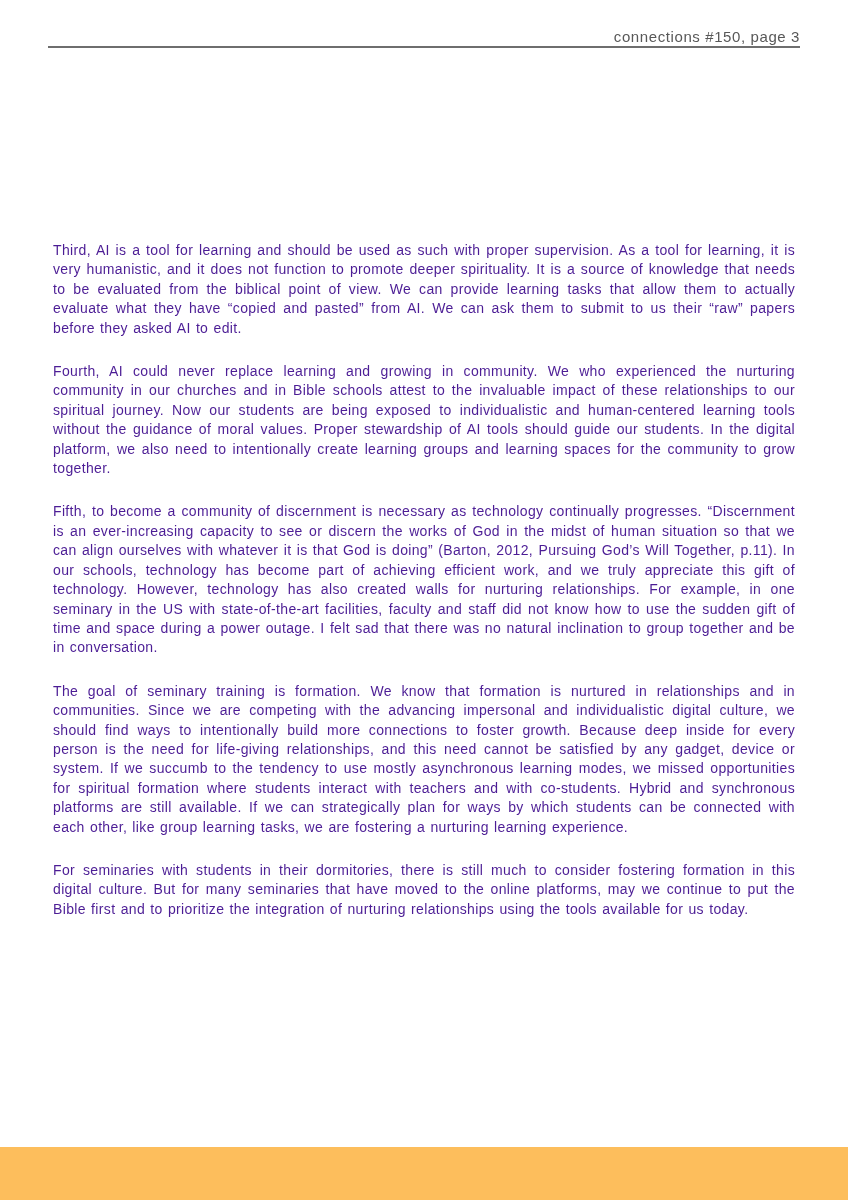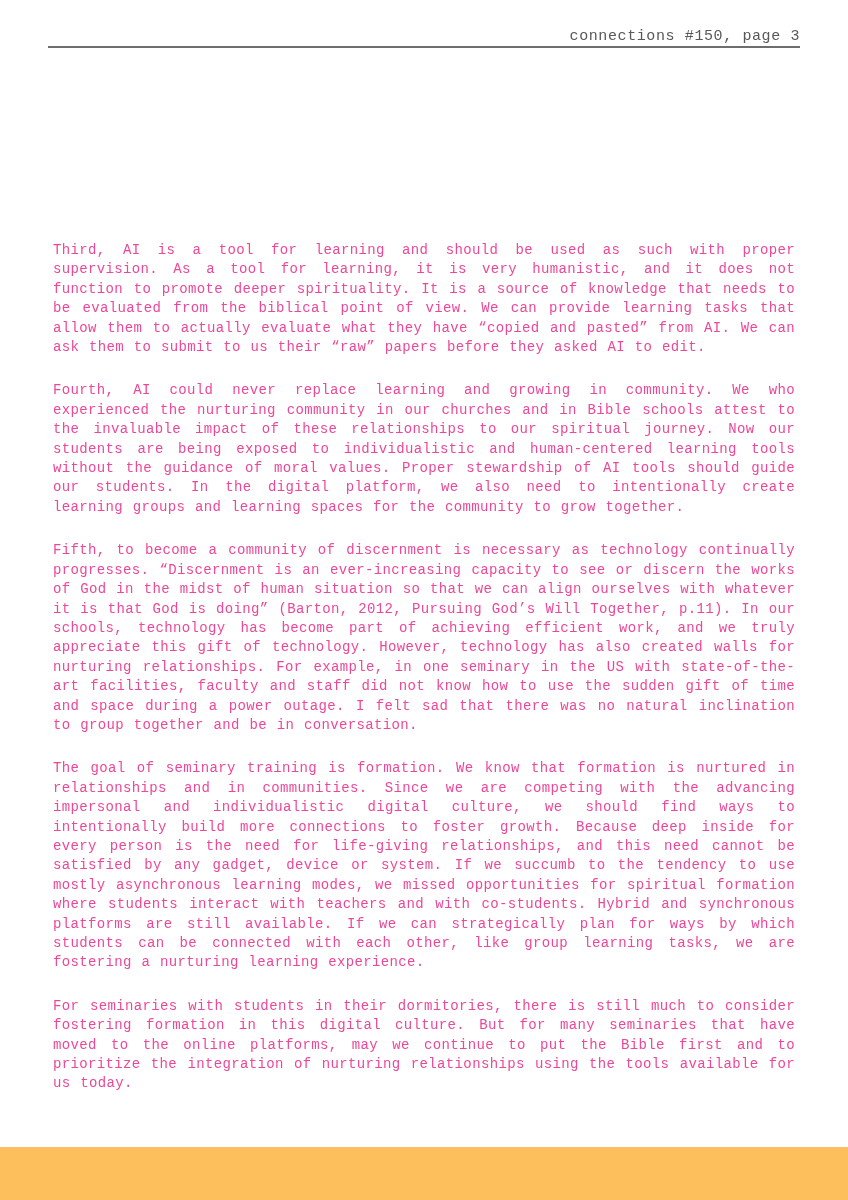--- a/index.html
+++ b/index.html
@@ -6,21 +6,21 @@
     margin: 0;
     padding: 0;
     background: #ffffff;
   }
   .page {
     position: relative;
     width: 848px;
     height: 1200px;
     background: #ffffff;
     overflow: hidden;
-    font-family: Liberation Mono, monospace;
+    font-family: Liberation Sans, sans-serif;
   }
   
   .header-title {
     position: absolute;
     top: 28px;
     right: 48px;
     font-size: 15px;
     letter-spacing: 0.6px;
     color: #585858;
     text-align: right;
@@ -40,21 +40,21 @@
     top: 241px;
     left: 53px;
     width: 742px;
   }
   .article p {
     margin: 0 0 24px 0;
     font-size: 14px;
     line-height: 19.4px;
     letter-spacing: 0.35px;
     word-spacing: 1px;
-    color: #ec4899;
+    color: #4c1d95;
     text-align: justify;
   }
   
   .footer-band {
     position: absolute;
     left: 0;
     bottom: 0;
     width: 100%;
     height: 53px;
     background: #FDBE5C; 

